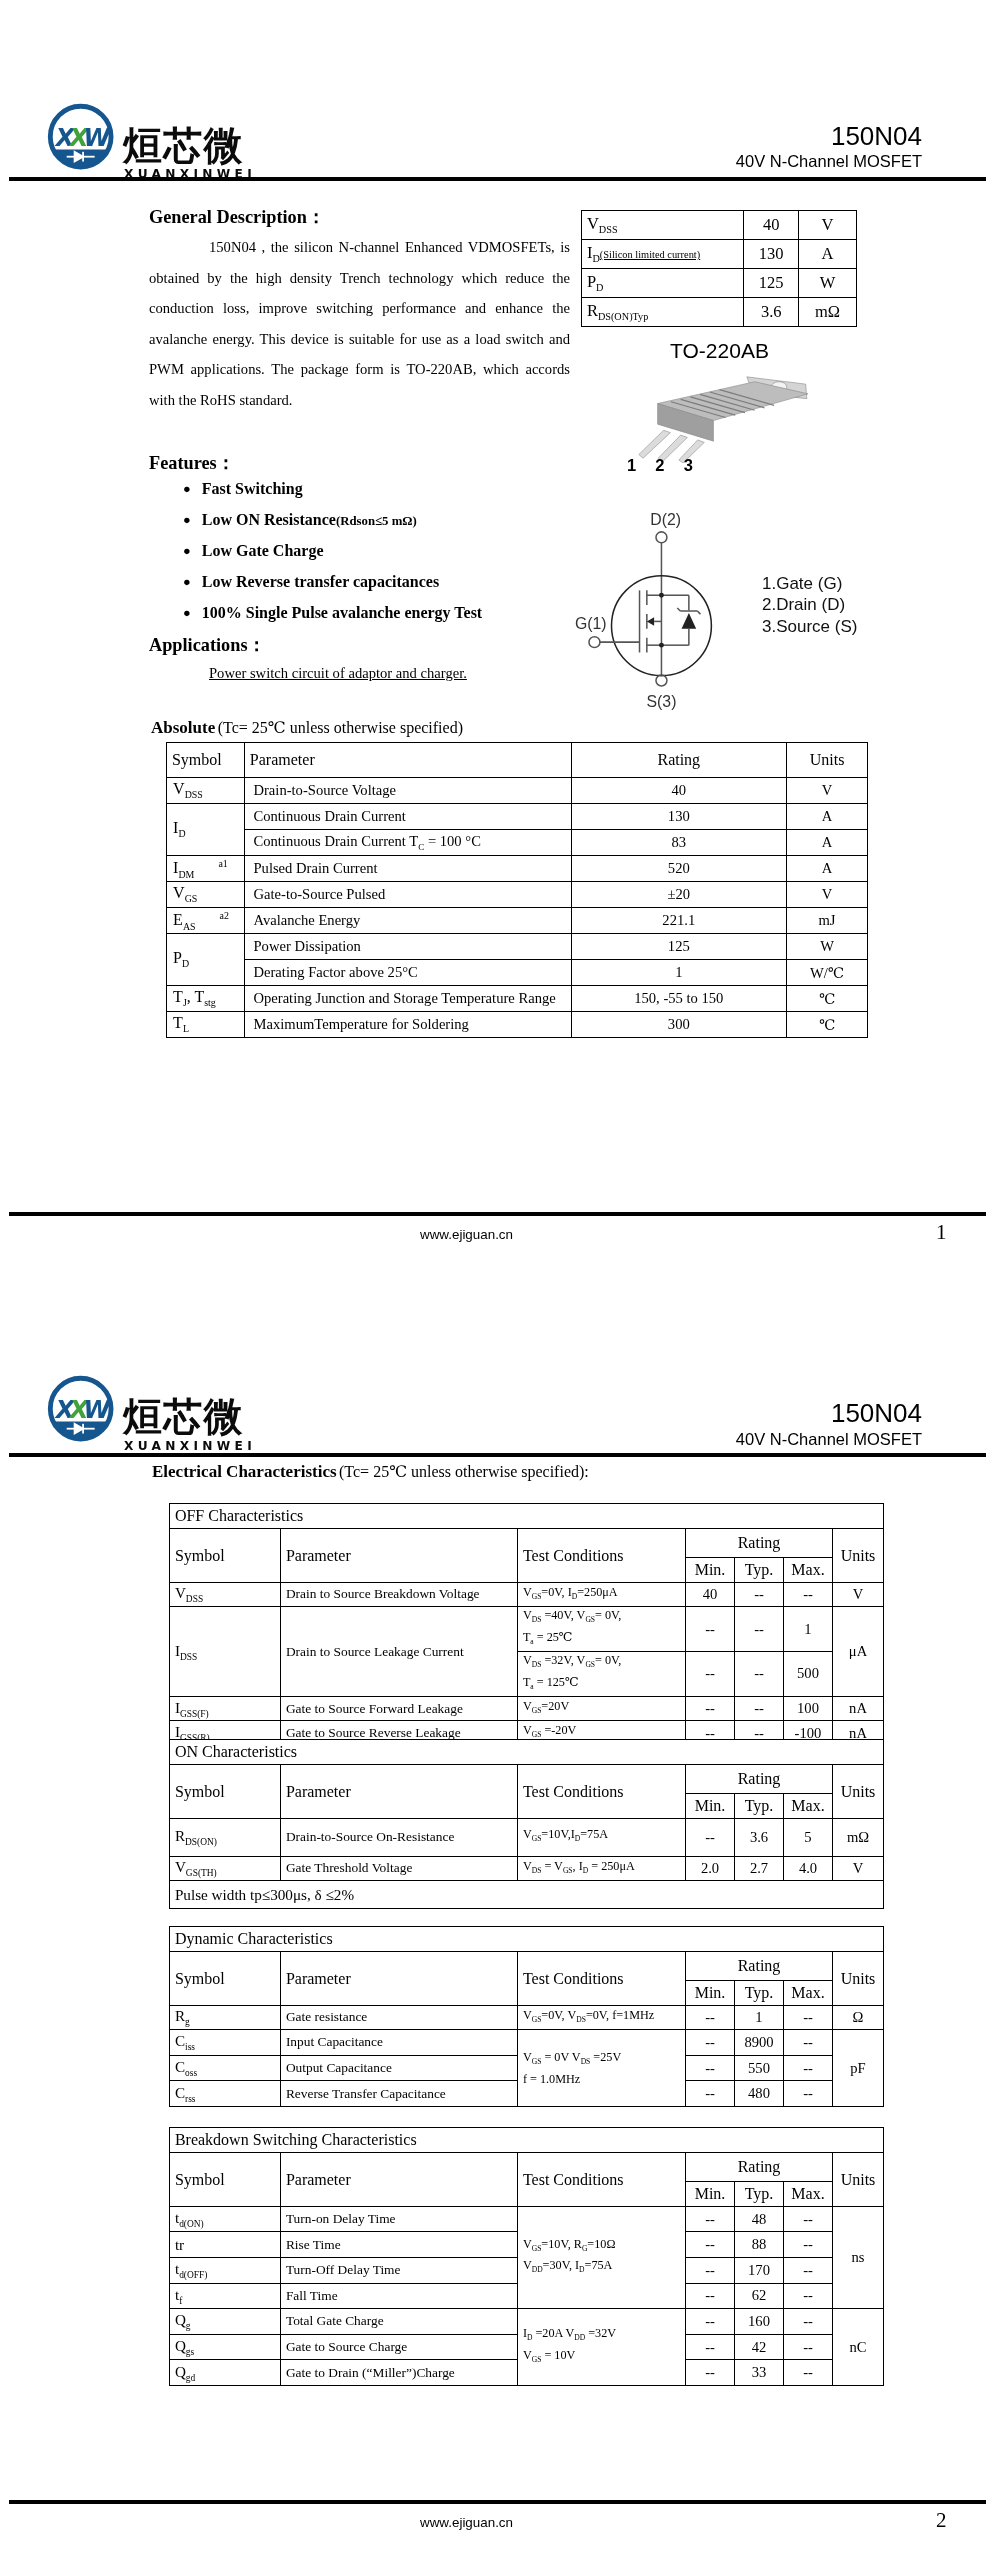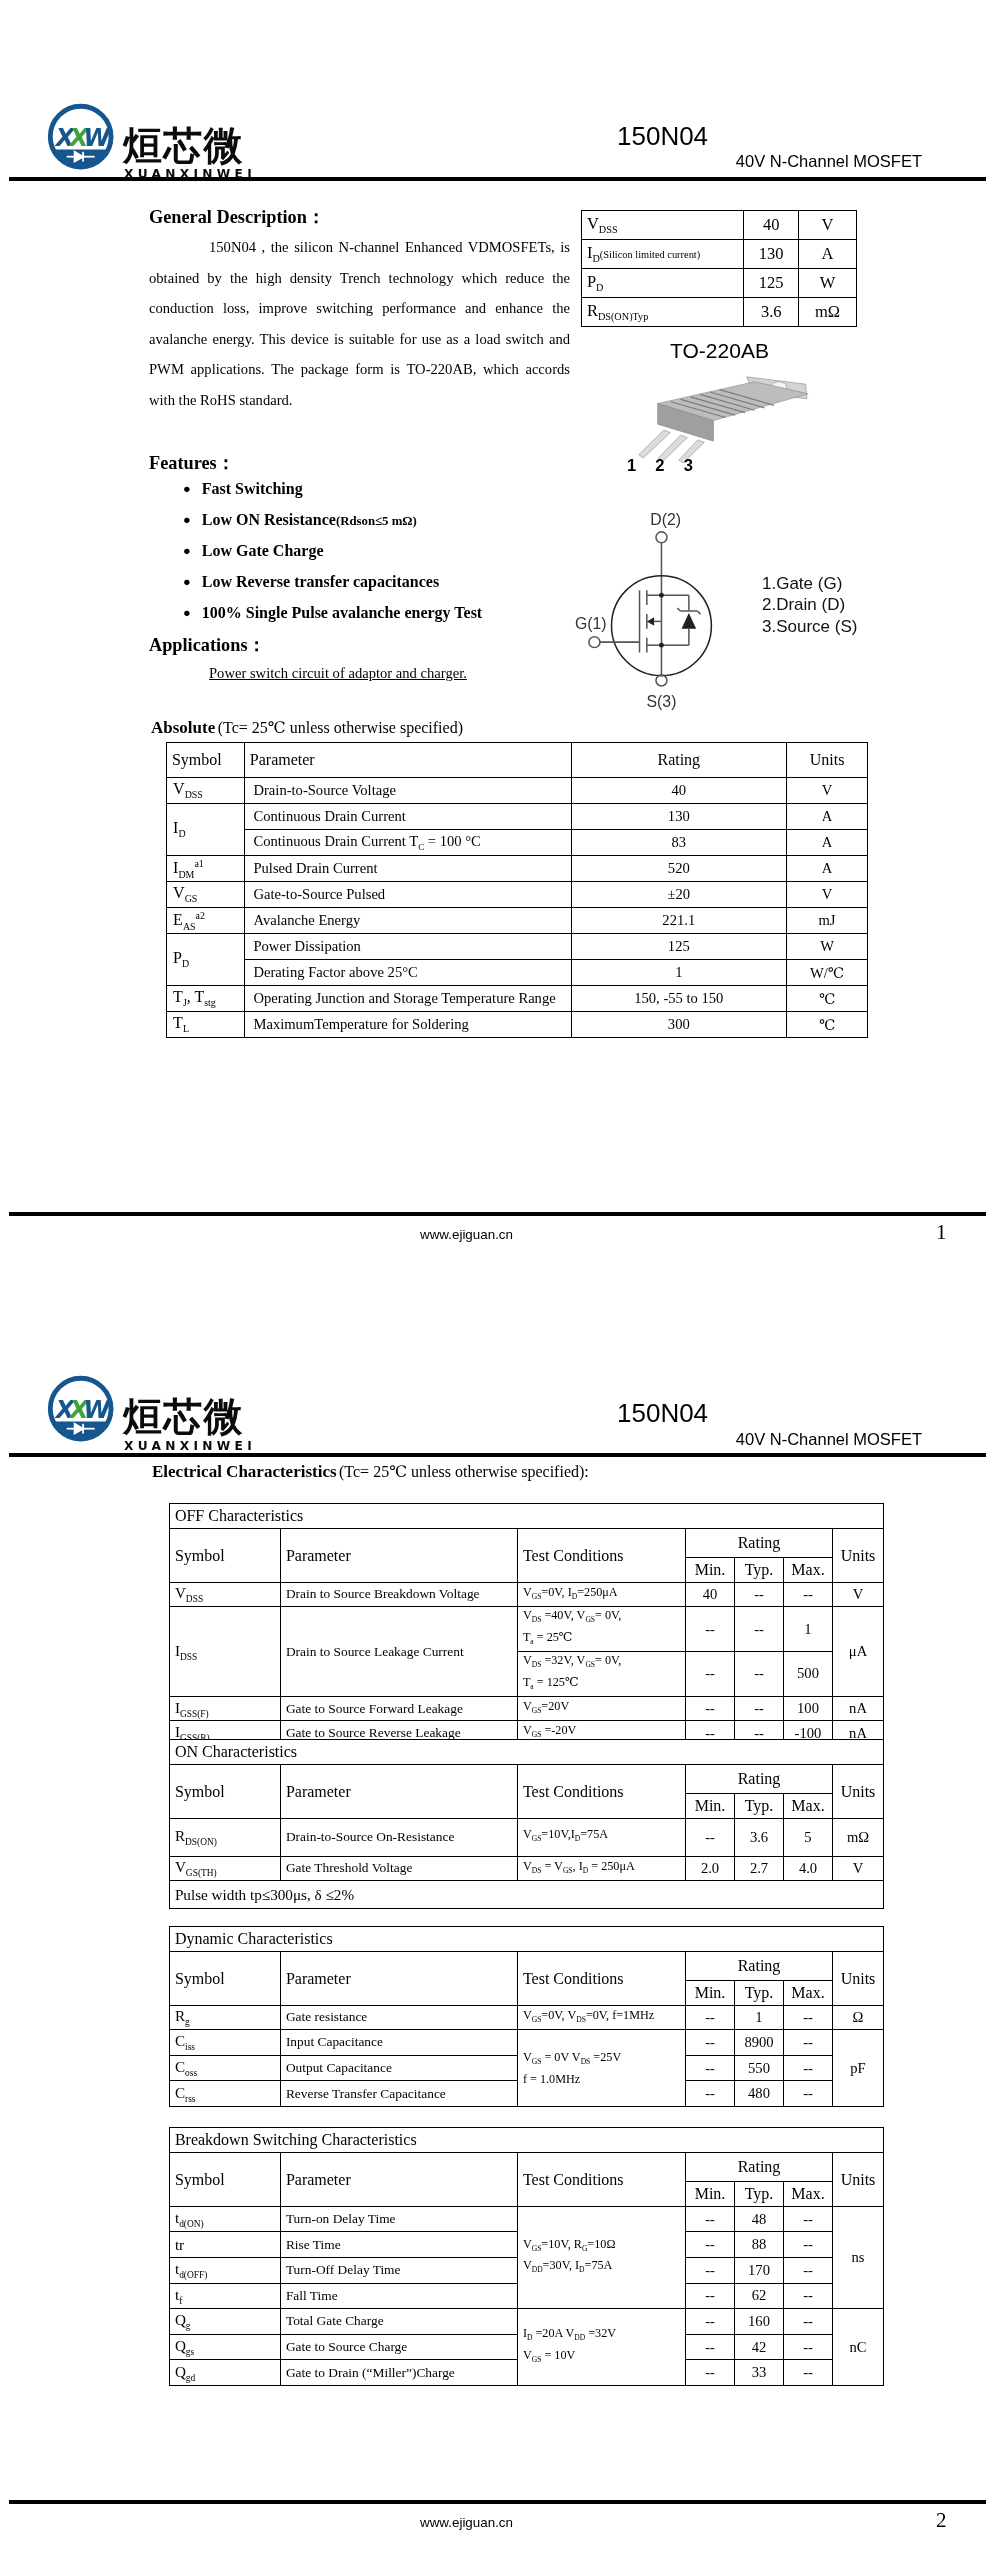--- a/index.html
+++ b/index.html
@@ -4,21 +4,21 @@
 <style>
   html,body{margin:0;padding:0;background:#9a9a9a;}
   .doc{position:relative;width:995px;height:2576px;background:#ffffff;margin:0 auto;
        font-family:"Liberation Serif","DejaVu Serif",serif;color:#000;overflow:hidden;}
   .abs{position:absolute;}
   .rule{position:absolute;left:8.5px;width:977px;height:4.3px;background:#000;}
 
   
   .brand-cn{font-family:"DejaVu Sans","Liberation Sans",sans-serif;font-weight:bold;font-size:39px;line-height:1;letter-spacing:1.2px;color:#0b0b0b;}
   .brand-en{font-family:"DejaVu Sans","Liberation Sans",sans-serif;font-weight:bold;font-size:12.2px;letter-spacing:4.3px;color:#0b0b0b;}
-  .part{font-family:"Liberation Sans","DejaVu Sans",sans-serif;font-size:26px;text-align:left;}
+  .part{font-family:"Liberation Sans","DejaVu Sans",sans-serif;font-size:26px;text-align:right;}
   .subtitle{font-family:"Liberation Sans","DejaVu Sans",sans-serif;font-size:16.5px;text-align:right;}
 
   
   .sechead{font-weight:bold;font-size:18.3px;}
   .gdtext{font-size:14.6px;line-height:30.5px;text-align:justify;text-indent:60px;}
   .feat{list-style:none;margin:0;padding:0;}
   .feat li{font-weight:bold;font-size:16px;margin-bottom:9.8px;line-height:20px;}
   .feat li::before{content:"●";font-size:12.8px;margin-right:11px;vertical-align:1.2px;}
   .featnote{font-size:12.8px;}
   .appbody{font-size:14.6px;text-decoration:underline;}
@@ -28,27 +28,27 @@
   table.dt td,table.dt th{border:1.2px solid #000;font-weight:normal;padding:0 4.9px;vertical-align:middle;
       font-family:"Liberation Serif","DejaVu Serif",serif;}
   .ttl td{font-weight:bold;font-size:16px;height:24.4px;padding-left:6.1px;}
   table.dt th{font-size:16px;margin-left:21px;}
   th.al, td.al{text-align:left;}
   .sym{font-size:15.2px;padding-left:7.3px;}
   .par{font-size:13.4px;padding-left:7.3px;}
   .cond{font-size:12.2px;padding-left:4.9px;line-height:16.5px;}
   .c{text-align:center;font-size:14.6px;}
   .qs td{font-size:16.5px;height:28px;}
-  .qs .note-sm{font-size:10.4px;}
+  .qs .note-sm{font-size:10.4px;text-decoration:underline;}
   .at tr{height:26px;}
   .at .symA{font-size:16px;padding-left:6.1px;}
   .at .parA{font-size:14.6px;padding-left:8.5px;}
   .note-row td{font-size:15.2px;height:27px;padding-left:6.1px;}
   sub{font-size:0.62em;}
-  sup{font-size:0.62em;}
+  sup{font-size:0.62em;margin-left:24px;}
 
   .pkg-title{font-family:"Liberation Sans","DejaVu Sans",sans-serif;font-size:21px;text-align:center;}
   .pins{font-family:"Liberation Sans","DejaVu Sans",sans-serif;font-weight:bold;font-size:16.5px;letter-spacing:7.3px;}
   .legend div{font-family:"Liberation Sans","DejaVu Sans",sans-serif;font-size:17px;line-height:21.3px;color:#111;}
   .site{font-family:"Liberation Sans","DejaVu Sans",sans-serif;font-size:13.4px;text-align:center;width:933px;}
   .pgnum{font-size:21px;}
 </style>
 </head>
 <body>
 

